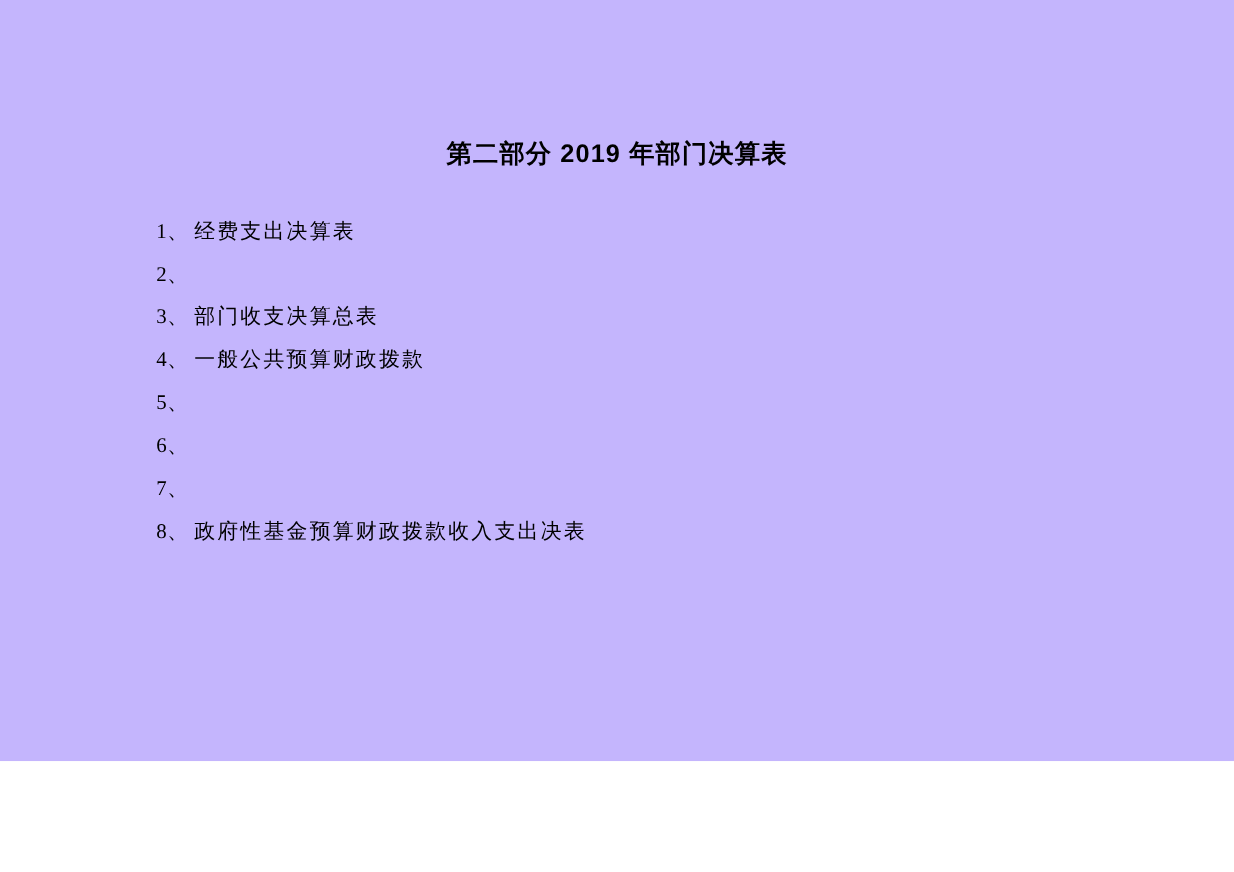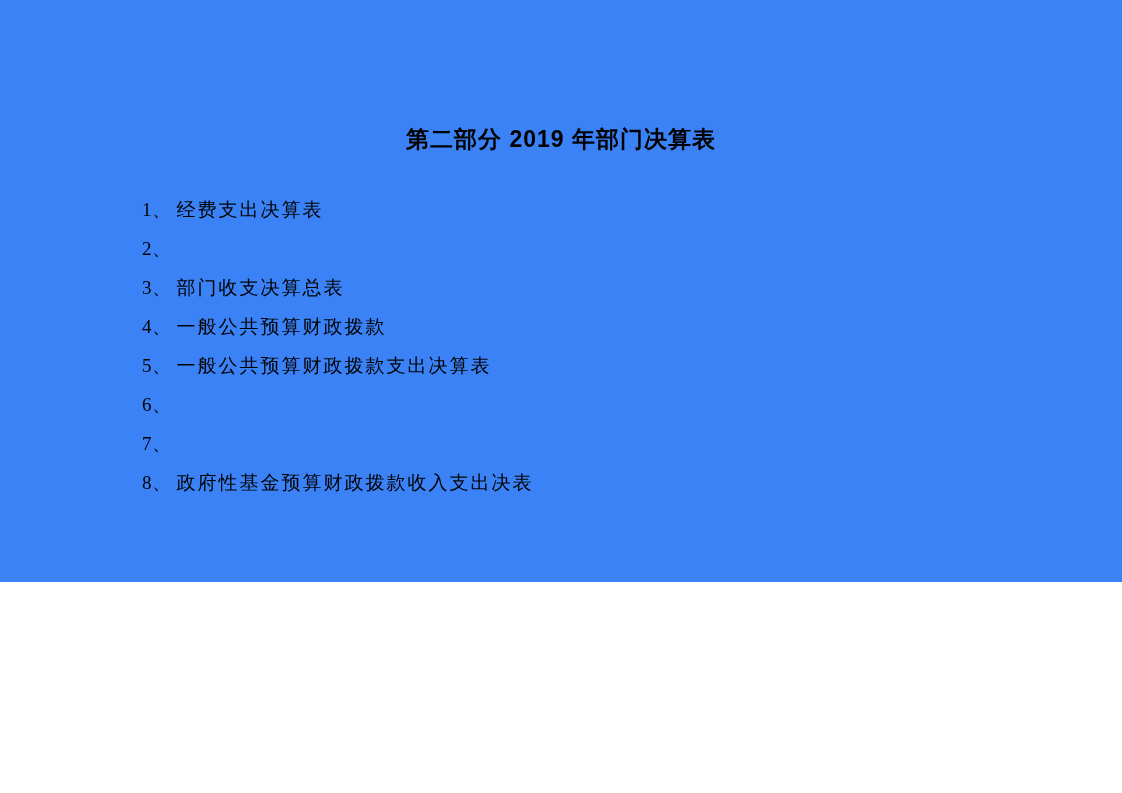--- a/index.html
+++ b/index.html
@@ -3,22 +3,22 @@
 <meta charset="utf-8">
 <style>
   html, body {
     margin: 0;
     padding: 0;
     background: #ffffff;
   }
   .page {
     position: relative;
     width: 1122px;
-    height: 582px;
-    background: #3b82f6;
+    height: 692px;
+    background: #c4b5fd;
     overflow: hidden;
     color: #000000;
   }
   .doc-title {
     position: absolute;
     top: 124px;
     left: 0;
     width: 100%;
     margin: 0;
     text-align: center;
@@ -75,21 +75,20 @@
       <span class="toc-label">部门收支决算总表</span>
     </div>
 
     <div class="toc-item">
       <span class="toc-number">4、</span>
       <span class="toc-label">一般公共预算财政拨款</span>
     </div>
 
     <div class="toc-item">
       <span class="toc-number">5、</span>
-      <span class="toc-label">一般公共预算财政拨款支出决算表</span>
     </div>
 
     <div class="toc-item">
       <span class="toc-number">6、</span>
     </div>
 
     <div class="toc-item">
       <span class="toc-number">7、</span>
     </div>
 

